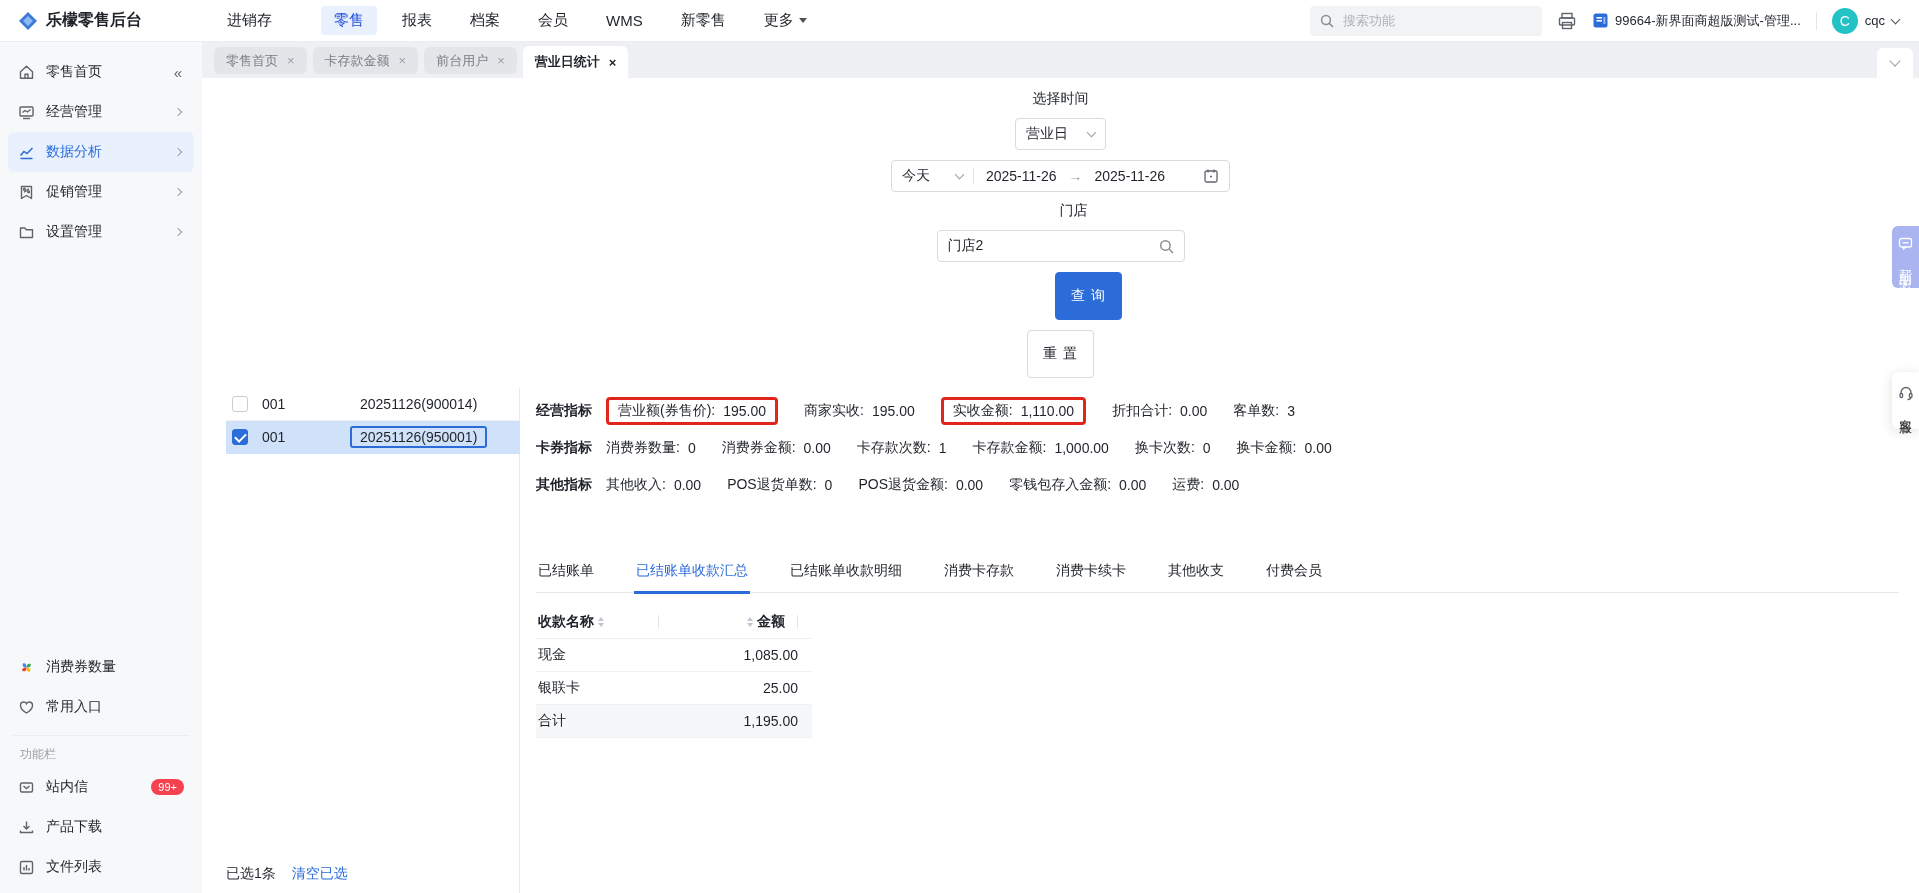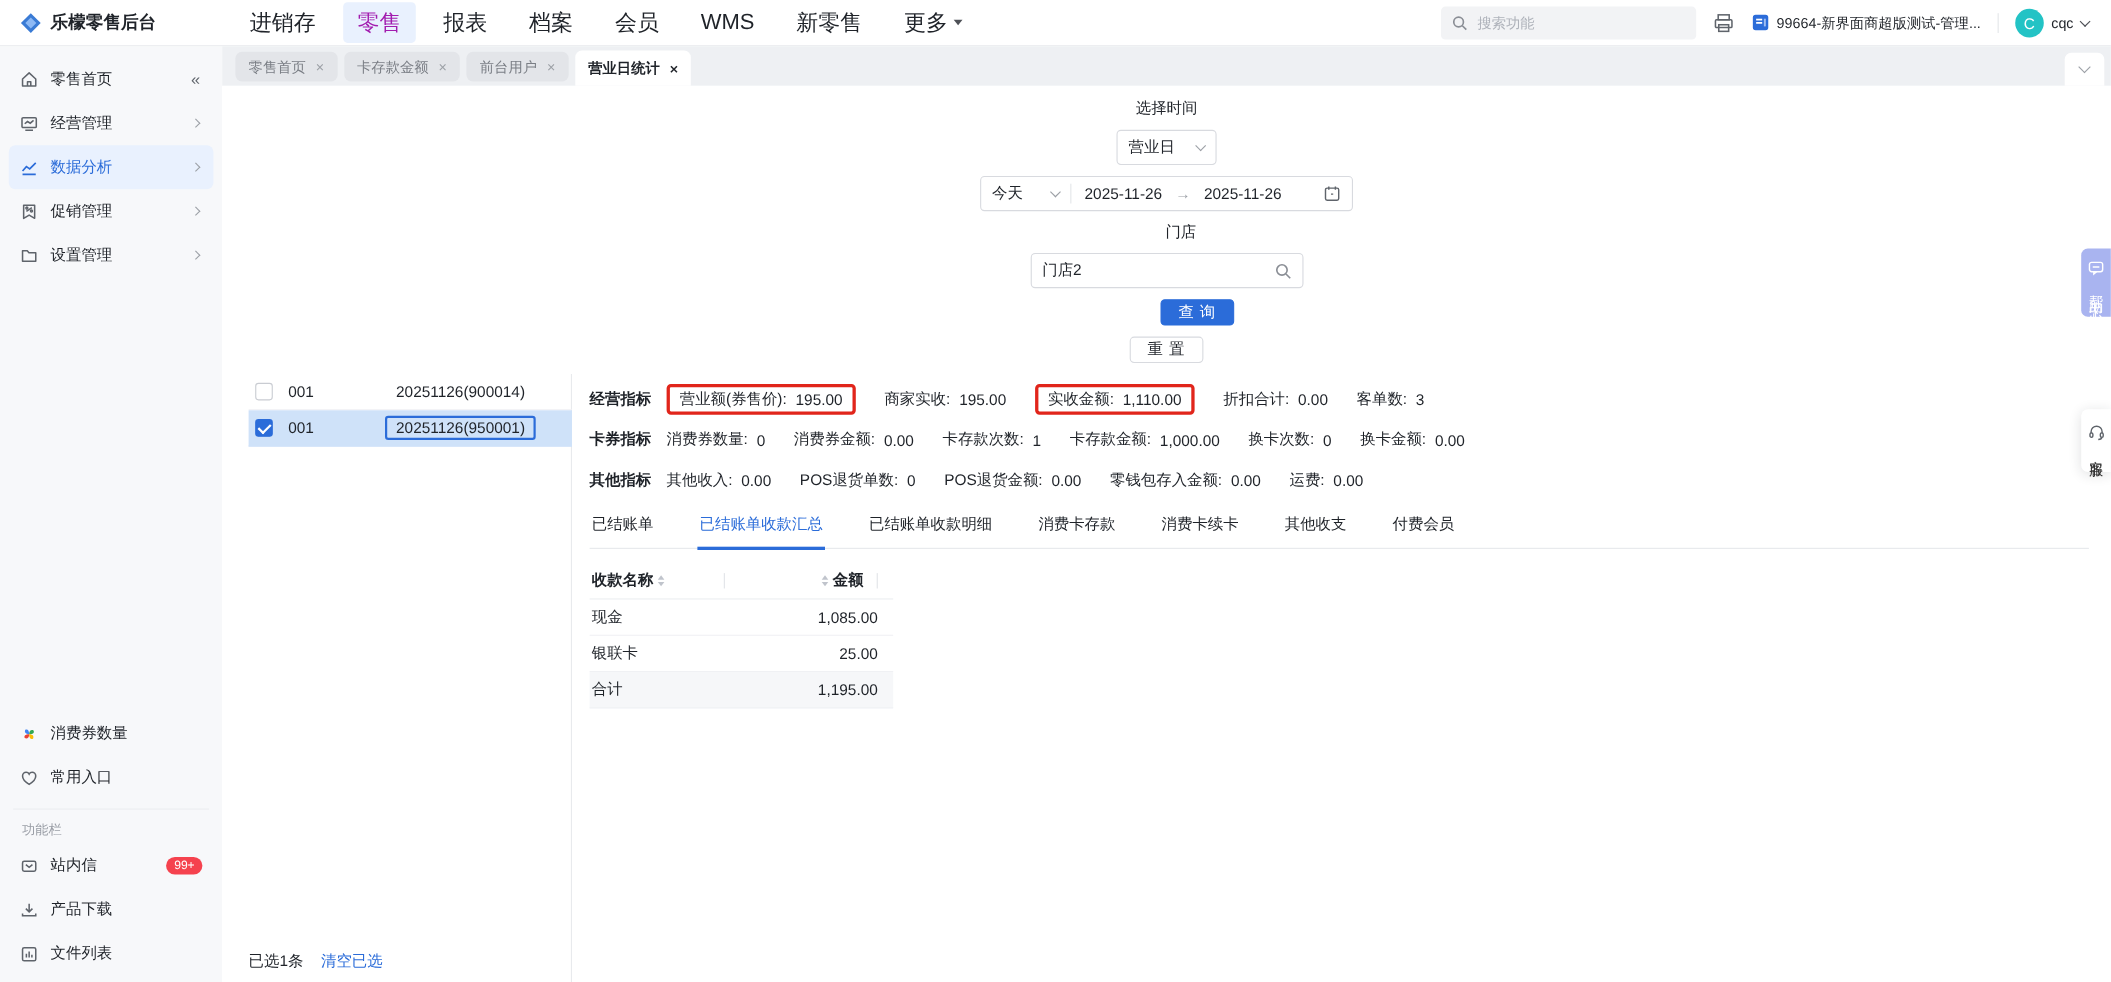--- a/index.html
+++ b/index.html
@@ -9,22 +9,22 @@
     font-family:"Liberation Sans","DejaVu Sans",sans-serif;
     background:#fff; color:#1f2329; font-size:14px;
   }
   svg { display:block; }
 
   
   .topbar { height:42px; display:flex; align-items:center; padding:0 20px 0 18px;
             background:#fff; border-bottom:1px solid #ebedf0; position:relative; z-index:6; }
   .logo { display:flex; align-items:center; gap:8px; width:190px; font-size:16px; font-weight:bold; color:#1f2329; cursor:pointer; }
   .topnav { display:flex; align-items:center; gap:12px; margin-left:6px; }
-  .nav-item { font-size:20px; padding:5px 13px; border-radius:4px; cursor:pointer; white-space:nowrap; display:flex; align-items:center; gap:5px;text-align:right; }
-  .nav-item.active { background:#e9f1fe; color:#a21caf; }
+  .nav-item { font-size:15px; padding:5px 13px; border-radius:4px; cursor:pointer; white-space:nowrap; display:flex; align-items:center; gap:5px;text-align:right; }
+  .nav-item.active { background:#e9f1fe; color:#1d4ed8;margin-left:24px; }
   .caret-down { width:0; height:0; border:4px solid transparent; border-top:5px solid #4e5157; margin-top:4px; }
   .topbar-right { margin-left:auto; display:flex; align-items:center; gap:15px; }
   .searchbox { width:232px; height:30px; background:#f2f3f5; border-radius:4px; display:flex; align-items:center; gap:7px; padding:0 10px; }
   .searchbox input { flex:1; border:none; outline:none; background:transparent; font-size:13px; color:#333; font-family:inherit; }
   .searchbox input::placeholder { color:#aeb2ba; }
   .iconbtn { cursor:pointer; color:#5f646b; }
   .org { display:flex; align-items:center; gap:6px; font-size:13px; max-width:215px; cursor:pointer; }
   .org-text { white-space:nowrap; overflow:hidden; text-overflow:ellipsis; }
   .vdiv { width:1px; height:18px; background:#e3e5e8; }
   .userbox { display:flex; align-items:center; gap:7px; cursor:pointer; }
@@ -68,21 +68,21 @@
   .sel { height:32px; border:1px solid #d8dadf; border-radius:4px; background:#fff; display:flex; align-items:center; gap:20px; padding:0 10px; cursor:pointer; }
   .sel-caret { width:7px; height:7px; border-right:1.4px solid #9ca0a6; border-bottom:1.4px solid #9ca0a6; transform:rotate(45deg); margin-top:-3px; }
   .range-group { height:32px; border:1px solid #d8dadf; border-radius:4px; background:#fff; display:flex; align-items:center; }
   .range-sel { display:flex; align-items:center; gap:26px; padding:0 10px; cursor:pointer; }
   .in-div { width:1px; height:18px; background:#e3e5e8; }
   .date-val { padding:0 12px; white-space:nowrap; cursor:pointer; }
   .date-sep { color:#9ca0a6; }
   .cal-ic { margin:0 10px 0 26px; color:#5f646b; cursor:pointer; }
   .store-input { width:248px; height:32px; border:1px solid #d8dadf; border-radius:4px; display:flex; align-items:center; justify-content:space-between; padding:0 10px; }
   .store-input .val { cursor:text; }
-  .btn { height:24px; border-radius:4px; font-size:14px; padding:0 15px; cursor:pointer; font-family:Liberation Serif, serif; letter-spacing:1px; }
+  .btn { height:48px; border-radius:4px; font-size:14px; padding:0 15px; cursor:pointer; font-family:Liberation Sans, sans-serif; letter-spacing:1px; }
   .btn-primary { background:#2b6cd9; border:1px solid #2b6cd9; color:#fff; margin-left:56px; }
   .btn-plain { background:#fff; border:1px solid #d8dadf; color:#1f2329; }
 
   
   .split { flex:1; display:flex; min-height:0; }
   .left-list { width:318px; flex:none; padding-left:24px; border-right:1px solid #e8eaed; position:relative; }
   .lrow { display:flex; align-items:center; height:33px; width:294px; border-bottom:1px solid #f0f1f4; }
   .lrow.lhead { background:#f3f4f6; border-bottom:1px solid #e9ebee; font-weight:bold; }
   .c-cb { width:36px; display:flex; align-items:center; padding-left:6px; }
   .c-cashier { width:98px; display:flex; align-items:center; gap:4px; }
@@ -102,21 +102,21 @@
   .list-footer { position:absolute; left:24px; bottom:10px; display:flex; align-items:flex-end; gap:16px; }
   .link { color:#2b6cd9; cursor:pointer; }
 
   
   .right-panel { flex:1; min-width:0; padding:4px 20px 0 16px; }
   .metric-row { display:flex; align-items:center; height:37px; gap:26px; white-space:nowrap; }
   .metric-title { font-weight:bold; margin-right:-12px; }
   .metric { display:flex; align-items:center; gap:8px; }
   .metric.boxed { border:3px solid #e1251b; border-radius:4px; padding:2px 9px; }
   .detail-tabs { display:flex; gap:38px; border-bottom:1px solid #e6e8eb; margin-top:5px; }
-  .dtab { padding:8px 2px 11px; cursor:pointer; }
+  .dtab { padding:8px 2px 11px; cursor:pointer;margin-top:46px; }
   .dtab.active { color:#2b6cd9; border-bottom:3px solid #2b6cd9; margin-bottom:-2px; }
   .pay-table { width:276px; margin-top:13px; }
   .pt-row { display:flex; align-items:center; height:33px; border-bottom:1px solid #f0f1f4; padding-right:14px; }
   .pt-row.head { font-weight:bold; border-bottom:1px solid #eceef1; }
   .pt-row.alt { background:#f6f7f9; }
   .pt-name { flex:1; display:flex; align-items:center; padding-left:2px; }
   .pt-amt { width:118px; display:flex; align-items:center; justify-content:flex-end; }
   .pt-row.head .hdiv.tail { margin:0 0 0 12px; }
 
   

